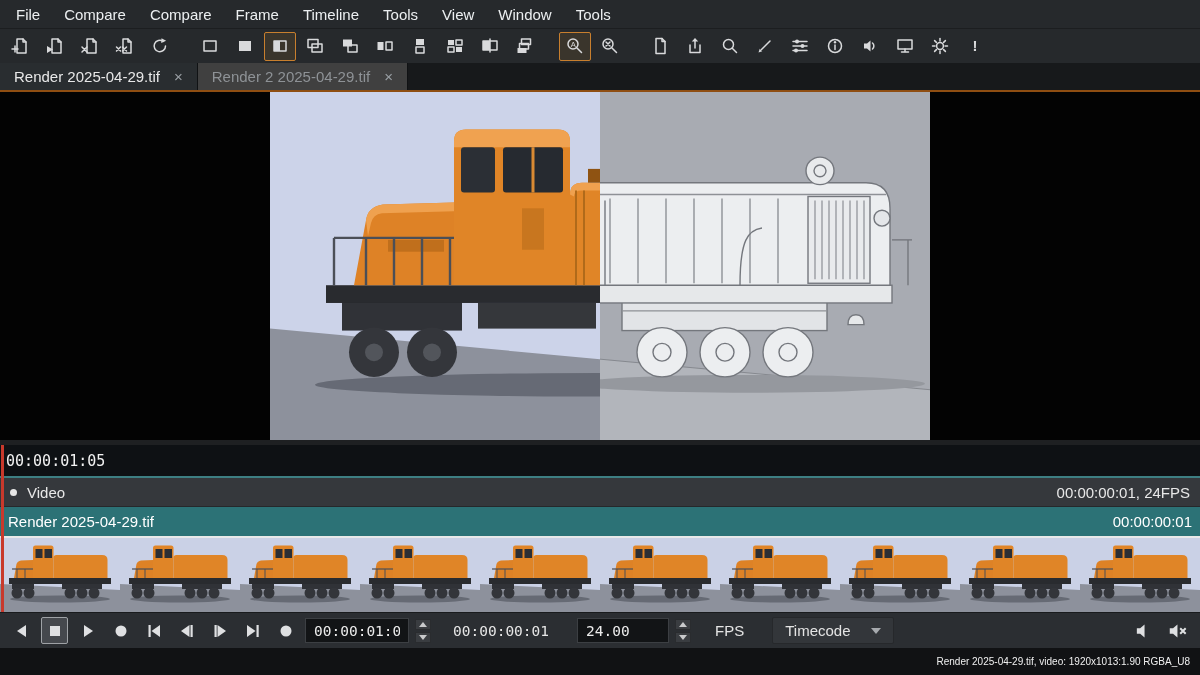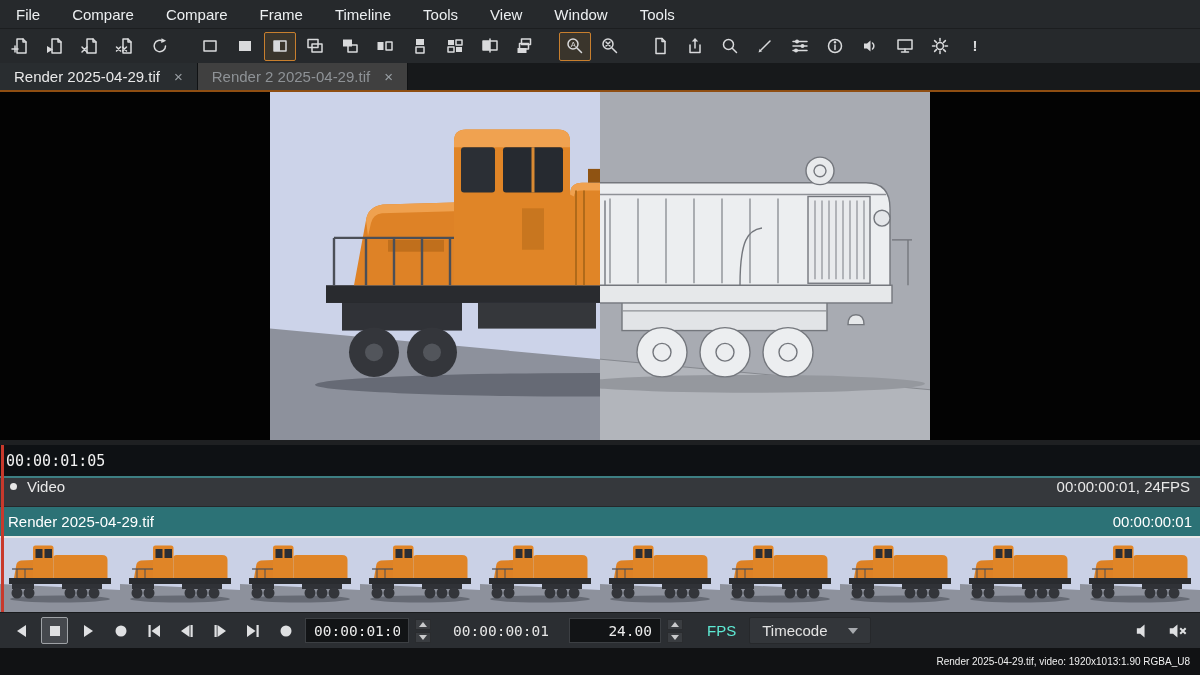--- a/index.html
+++ b/index.html
@@ -1,20 +1,20 @@
 <!DOCTYPE html>
 <html><head>
 <meta charset="utf-8">
 <style>
   *{box-sizing:border-box;margin:0;padding:0}
   html,body{width:1200px;height:675px;overflow:hidden}
   body{background:#000;font-family:"Liberation Sans",sans-serif;color:#e8e8e8;font-size:15px}
 
   
-  .menubar{height:28px;background:#26292c;display:flex;align-items:center;gap:32px;padding:0 16px}
+  .menubar{height:28px;background:#26292c;display:flex;align-items:center;gap:24px;padding:0 16px}
   .menu-item{cursor:default;color:#eceff1}
 
   
   .toolbar{height:35px;background:#26292c;border-top:1px solid #1c1e20;display:flex;align-items:center;padding:0 4px;gap:3px}
   .tbtn{width:32px;height:29px;display:flex;align-items:center;justify-content:center;border:1px solid transparent;border-radius:2px;flex:none}
   .tbtn.selected{border-color:#c87f2e;background:#3a352c}
   .tbtn svg{width:20px;height:20px}
   .ti{stroke:#d9dadc;fill:none;stroke-width:1.5;stroke-linecap:round;stroke-linejoin:round}
   .tf{fill:#d9dadc;stroke:none}
   .tgap{width:12px;flex:none}
@@ -26,21 +26,21 @@
   .tab-close{font-size:15px;color:#9aa0a5;line-height:1}
 
   
   .viewport{height:348px;background:#030303;display:flex;justify-content:center;align-items:stretch}
   .splitter{height:5px;background:#1e2022}
 
   
   .timeline{position:relative}
   .ruler{height:33px;background:#0e1114;border-bottom:2px solid #3d7f83;display:flex;align-items:center;padding:0 6px}
   .ruler .tc{font-family:"DejaVu Sans Mono",monospace;font-size:15px;color:#f2f2f2}
-  .trackrow{height:29px;background:#35383c;display:flex;align-items:flex-start;justify-content:space-between;padding:0 10px;border-bottom:1px solid #26282b}
+  .trackrow{height:29px;background:#35383c;display:flex;align-items:center;justify-content:space-between;padding:0 10px;border-bottom:1px solid #26282b}
   .trackrow .left{display:flex;align-items:center;gap:10px}
   .rec-dot{width:7px;height:7px;border-radius:50%;background:#e6e6e6}
   .cliprow{height:29px;background:#2c7276;display:flex;align-items:center;justify-content:space-between;padding:0 8px;color:#fff}
   .strip{height:76px;border-top:2px solid #e9e9e9;background:#0a0a0a;display:flex}
   .strip svg{flex:1 1 0;height:74px;min-width:0}
   .playhead{position:absolute;left:1px;top:0;bottom:0;width:3px;background:#c8392c;z-index:5}
 
   
   .transport{height:36px;background:#2b2e32;border-top:1px solid #191b1d;display:flex;align-items:center;padding:0 8px;gap:6px}
   .pbtn{width:27px;height:27px;display:flex;align-items:center;justify-content:center;flex:none}
@@ -48,21 +48,21 @@
   .pbtn.boxed{background:#45484d;border:1px solid #9fa2a6;border-radius:2px}
   .pi{fill:#dfe0e2}
   .tcfield{background:#121416;border:1px solid #3c3f43;color:#ececec;font-family:"DejaVu Sans Mono",monospace;font-size:14.5px;height:25px;padding:0 8px;width:104px;display:flex;align-items:center}
   .tcfield.fps{width:92px}
   input.tcfield{outline:none}
   .plain-tc{font-family:"DejaVu Sans Mono",monospace;font-size:14.5px;color:#e6e6e6;padding:0 6px}
   .spin{display:flex;flex-direction:column;gap:2px;flex:none}
   .spin .sp{width:16px;height:11px;background:#3a3d41;border:1px solid #2a2c2f;display:flex;align-items:center;justify-content:center}
   .arr-up{width:0;height:0;border-left:4px solid transparent;border-right:4px solid transparent;border-bottom:5px solid #c9cacc}
   .arr-dn{width:0;height:0;border-left:4px solid transparent;border-right:4px solid transparent;border-top:5px solid #c9cacc}
-  .fps-label{color:#5eead4;margin:0 7px 0 18px}
+  .fps-label{color:#e5e5e5;margin:0 22px 0 18px}
   .dropdown{background:#33363a;height:27px;display:flex;align-items:center;gap:20px;padding:0 12px;border:1px solid #26282b;border-radius:2px;color:#e4e4e4}
   .caret{width:0;height:0;border-left:5px solid transparent;border-right:5px solid transparent;border-top:6px solid #a7aaae}
   .t-spacer{flex:1}
   .volbtn{width:28px;height:27px;display:flex;align-items:center;justify-content:center;flex:none}
   .volbtn svg{width:22px;height:22px}
 
   
   .statusbar{height:27px;background:#111214;display:flex;align-items:center;justify-content:flex-end;padding:0 10px;font-size:10px;color:#f0f0f0}
 </style>
 </head>
@@ -516,21 +516,21 @@
     <span class="sp">
         <span class="arr-up"></span>
       </span>
     <span class="sp">
         <span class="arr-dn"></span>
       </span>
   </div>
 
   <span class="plain-tc" style="margin-left:10px">00:00:00:01</span>
 
-  <input class="tcfield fps" readonly="" style="margin-left: 8px; text-align: right;" value="24.00">
+  <input class="tcfield fps" readonly="" style="margin-left: 16px;" value="24.00">
   <div class="spin">
     <span class="sp">
         <span class="arr-up"></span>
       </span>
     <span class="sp">
         <span class="arr-dn"></span>
       </span>
   </div>
 
   <span class="fps-label">FPS</span>

